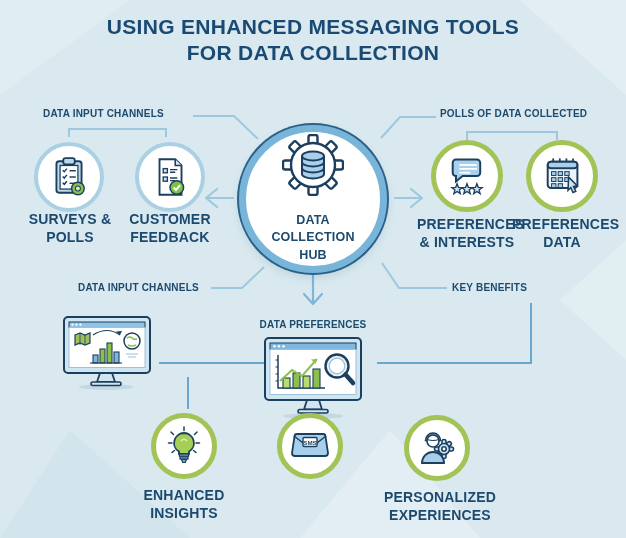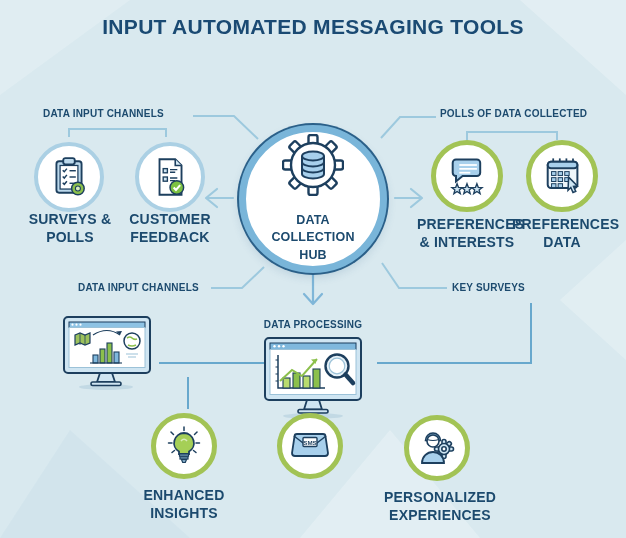--- a/index.html
+++ b/index.html
@@ -81,28 +81,29 @@
     <path d="M447,288 H399 L382,263" fill="none" stroke="#9dc9de" stroke-width="2"></path>
 
     <path d="M531,303 V363 H377" fill="none" stroke="#68a8cd" stroke-width="2"></path>
 
     <path d="M159,363 H266" fill="none" stroke="#68a8cd" stroke-width="2"></path>
 
     <path d="M188,377 V409" fill="none" stroke="#68a8cd" stroke-width="2"></path>
   </svg>
 
   <div class="title">
-    <div>INPUT AUTOMATED MESSAGING TOOLS</div>
+    <div>USING ENHANCED MESSAGING TOOLS</div>
+    <div>FOR DATA COLLECTION</div>
   </div>
 
   <div class="seclabel" style="left:43px;top:108px;">DATA INPUT CHANNELS</div>
   <div class="seclabel" style="left:440px;top:108px;">POLLS OF DATA COLLECTED</div>
   <div class="seclabel" style="left:78px;top:282px;">DATA INPUT CHANNELS</div>
-  <div class="seclabel" style="left:452px;top:282px;">KEY SURVEYS</div>
-  <div class="seclabel" style="left:250px;top:319px;width:126px;text-align:center;">DATA PROCESSING</div>
+  <div class="seclabel" style="left:452px;top:282px;">KEY BENEFITS</div>
+  <div class="seclabel" style="left:250px;top:319px;width:126px;text-align:center;">DATA PREFERENCES</div>
 
   <div class="hub">
     <svg width="62" height="62" viewBox="-31 -31 62 62">
       <g stroke="#1d3f5e" stroke-width="2.4" fill="#ffffff">
         <g>
           <rect x="-4.5" y="-30" width="9" height="10" rx="2"></rect>
           <rect x="-4.5" y="-30" width="9" height="10" rx="2" transform="rotate(45)"></rect>
           <rect x="-4.5" y="-30" width="9" height="10" rx="2" transform="rotate(90)"></rect>
           <rect x="-4.5" y="-30" width="9" height="10" rx="2" transform="rotate(135)"></rect>
           <rect x="-4.5" y="-30" width="9" height="10" rx="2" transform="rotate(180)"></rect>

